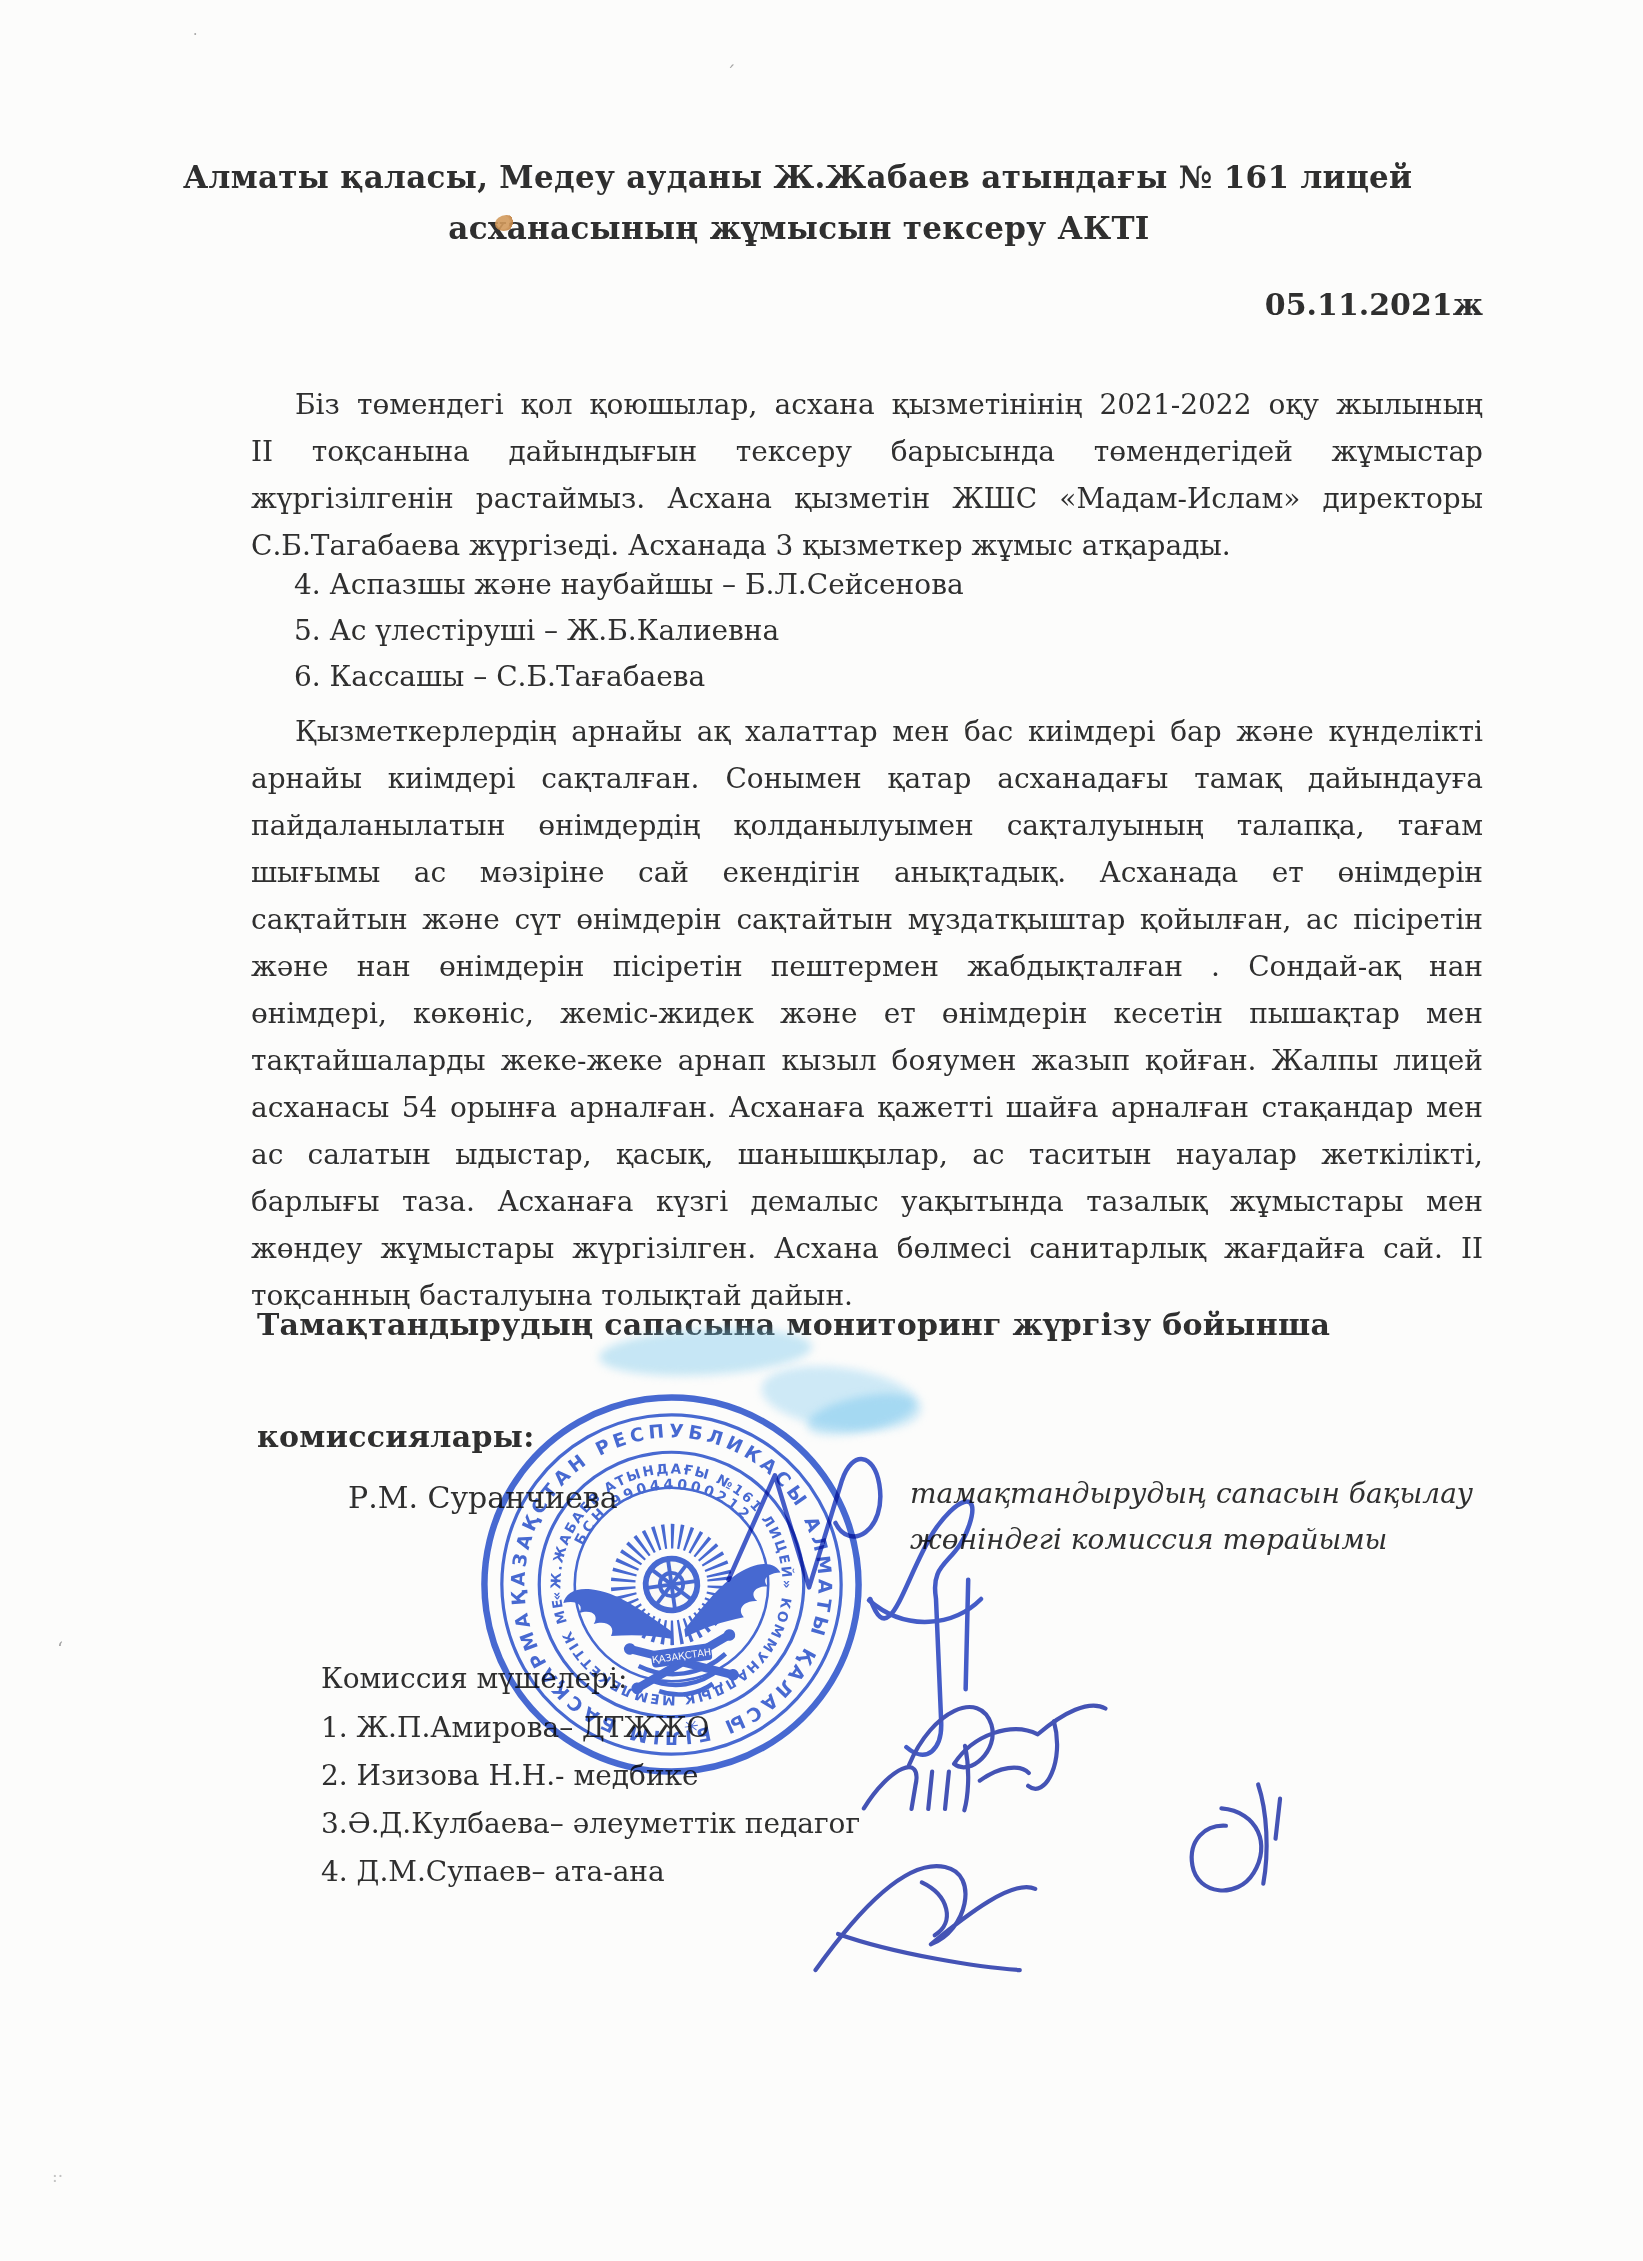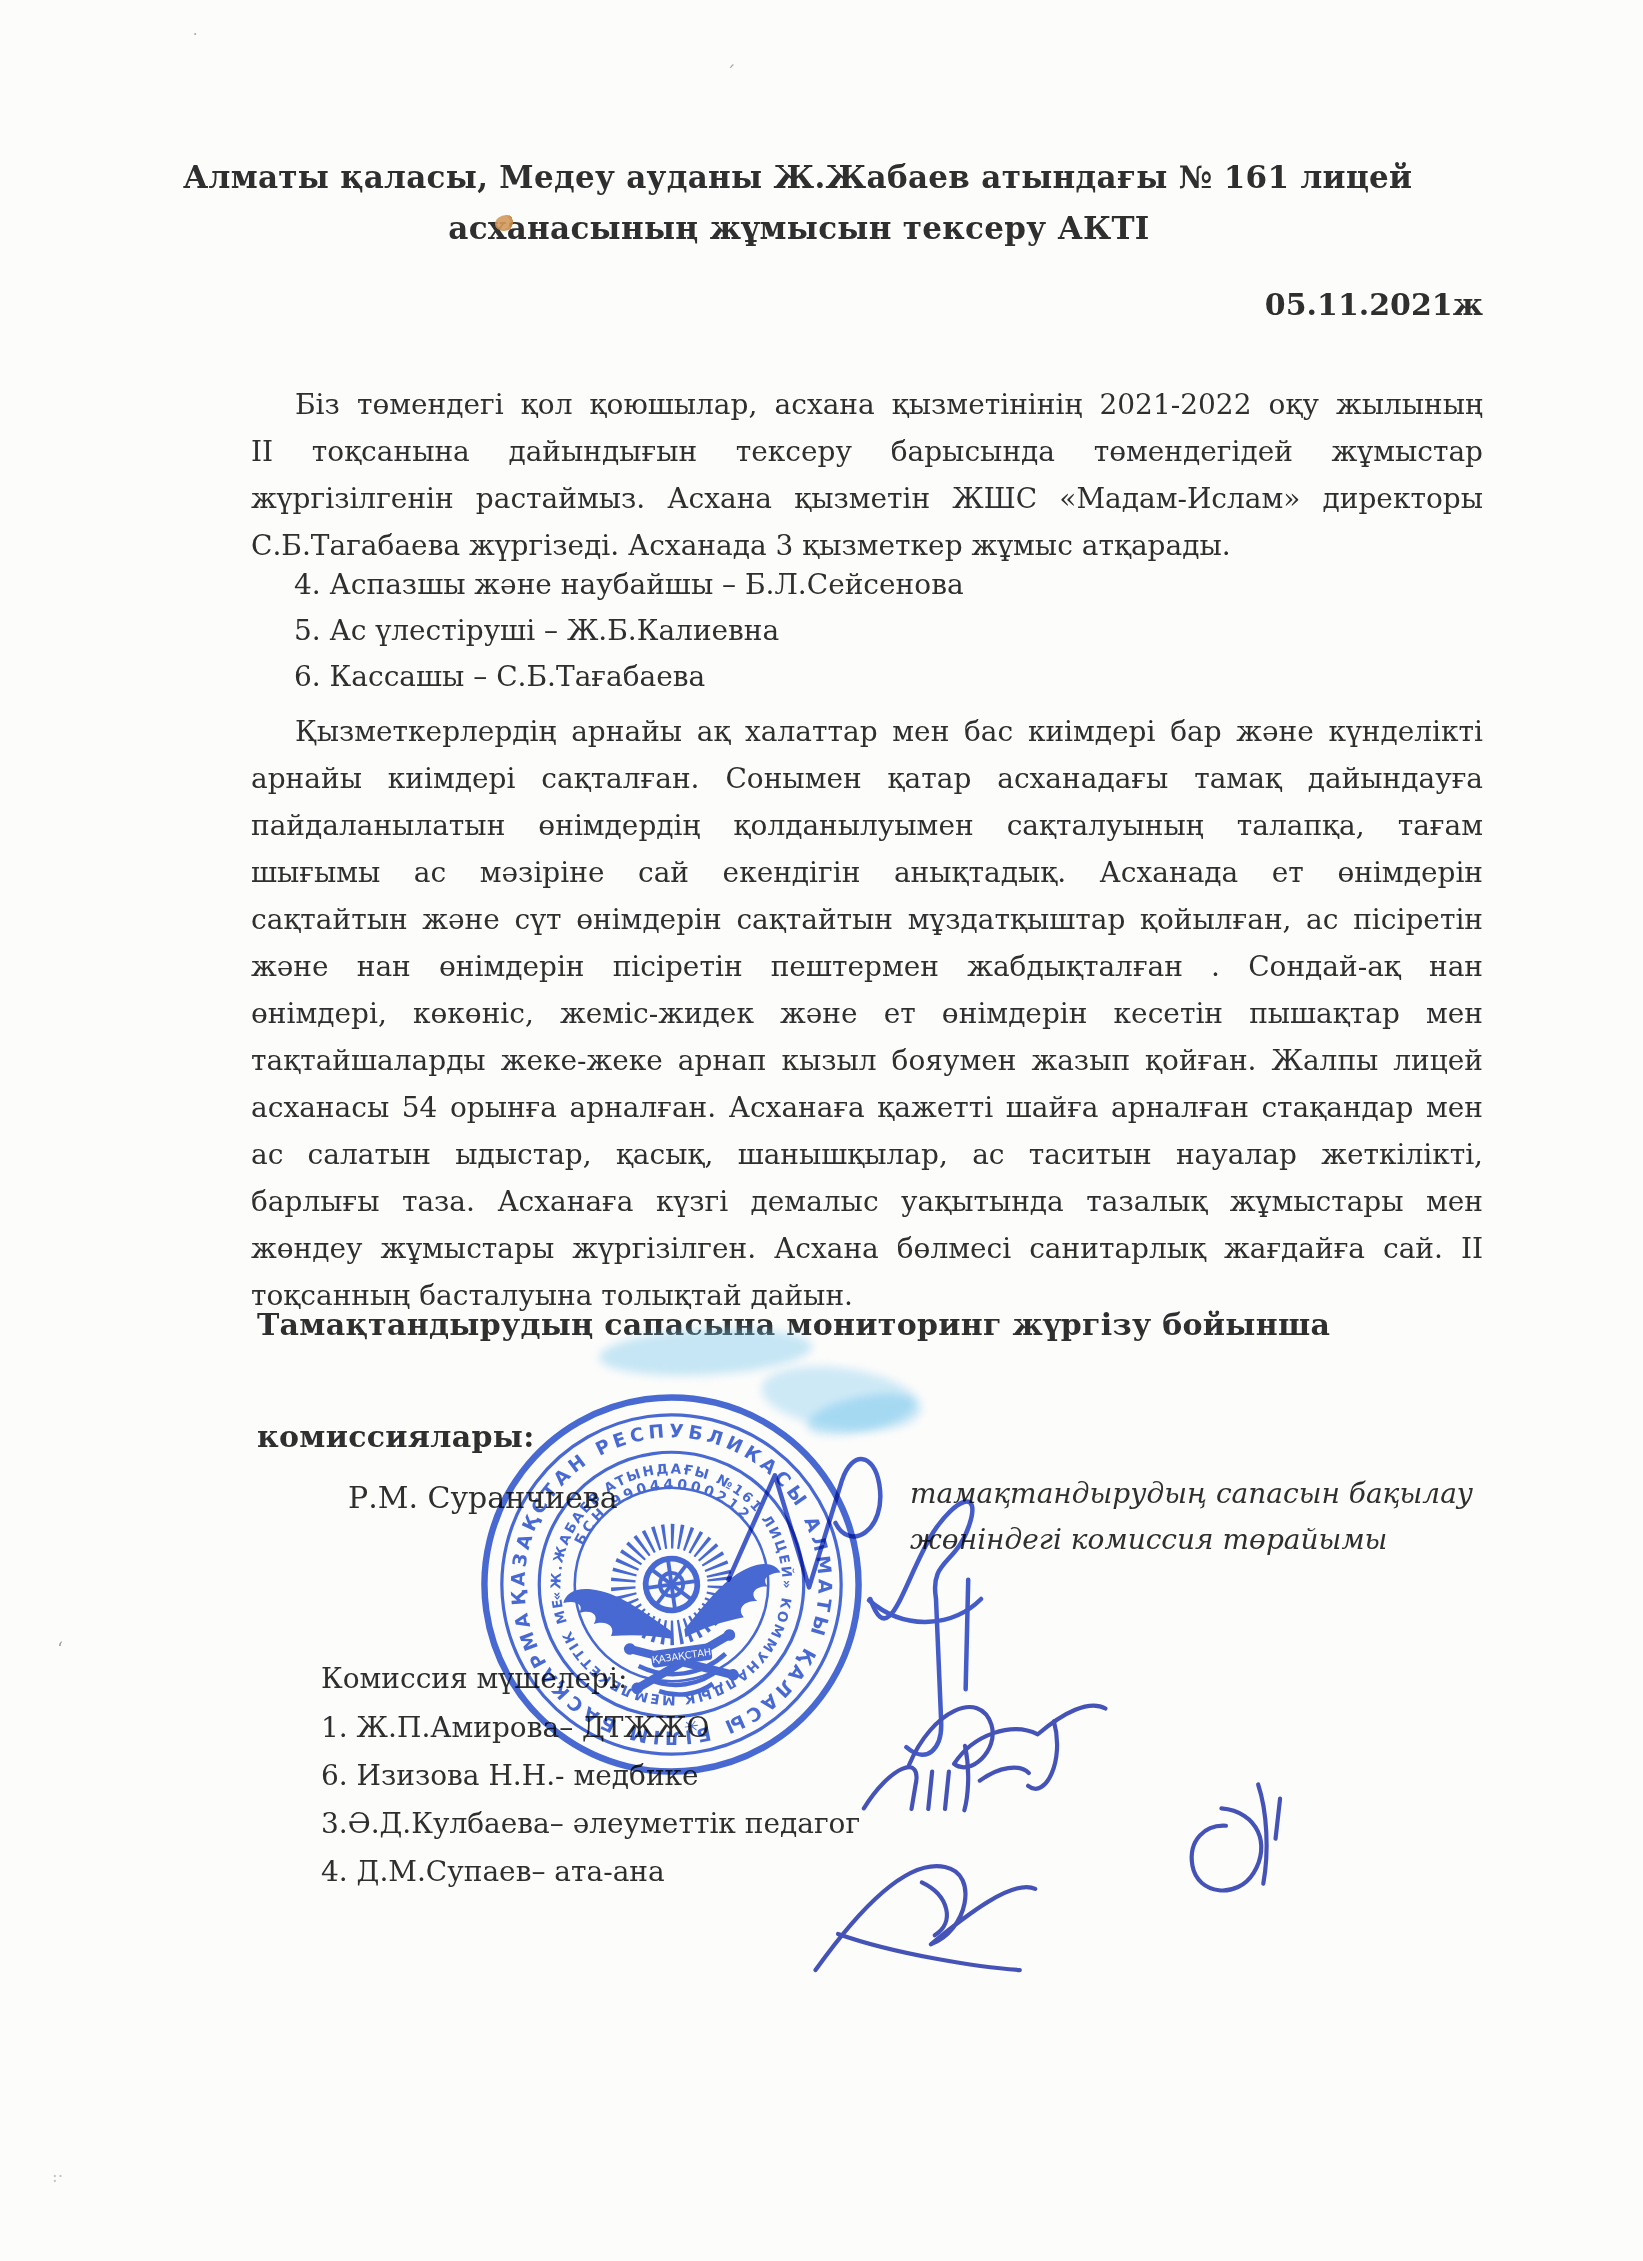--- a/index.html
+++ b/index.html
@@ -90,21 +90,21 @@
 
   <div class="abs chair-name" style="left:348px; top:1480px;">Р.М. Суранчиева</div>
   <div class="abs" style="left:910px; top:1471px; width:580px;font-style:italic;">
       <div class="roleline">тамақтандырудың сапасын бақылау</div>
       <div class="roleline">жөніндегі комиссия төрайымы</div>
     </div>
 
   <div class="abs memline" style="left:321px; top:1655px;">Комиссия мүшелері:</div>
   <div class="abs" style="left:321px; top:1704px; width:709px;">
       <div class="memline">1. Ж.П.Амирова– ДТЖЖО</div>
-      <div class="memline">6. Изизова Н.Н.- медбике</div>
+      <div class="memline">2. Изизова Н.Н.- медбике</div>
       <div class="memline">3.Ә.Д.Кулбаева– әлеуметтік педагог</div>
       <div class="memline">4. Д.М.Супаев– ата-ана</div>
     </div>
 
   <svg class="stamp-svg" viewBox="0 0 600 600">
     <defs>
       <path id="ringOuter" d="M 72,300 A 228,228 0 1 1 528,300 A 228,228 0 1 1 72,300"></path>
       <path id="ringInner" d="M 128,300 A 172,172 0 1 1 472,300 A 172,172 0 1 1 128,300"></path>
       <path id="arcBin" d="M 172,222 A 152,152 0 0 1 428,222"></path>
     </defs>

